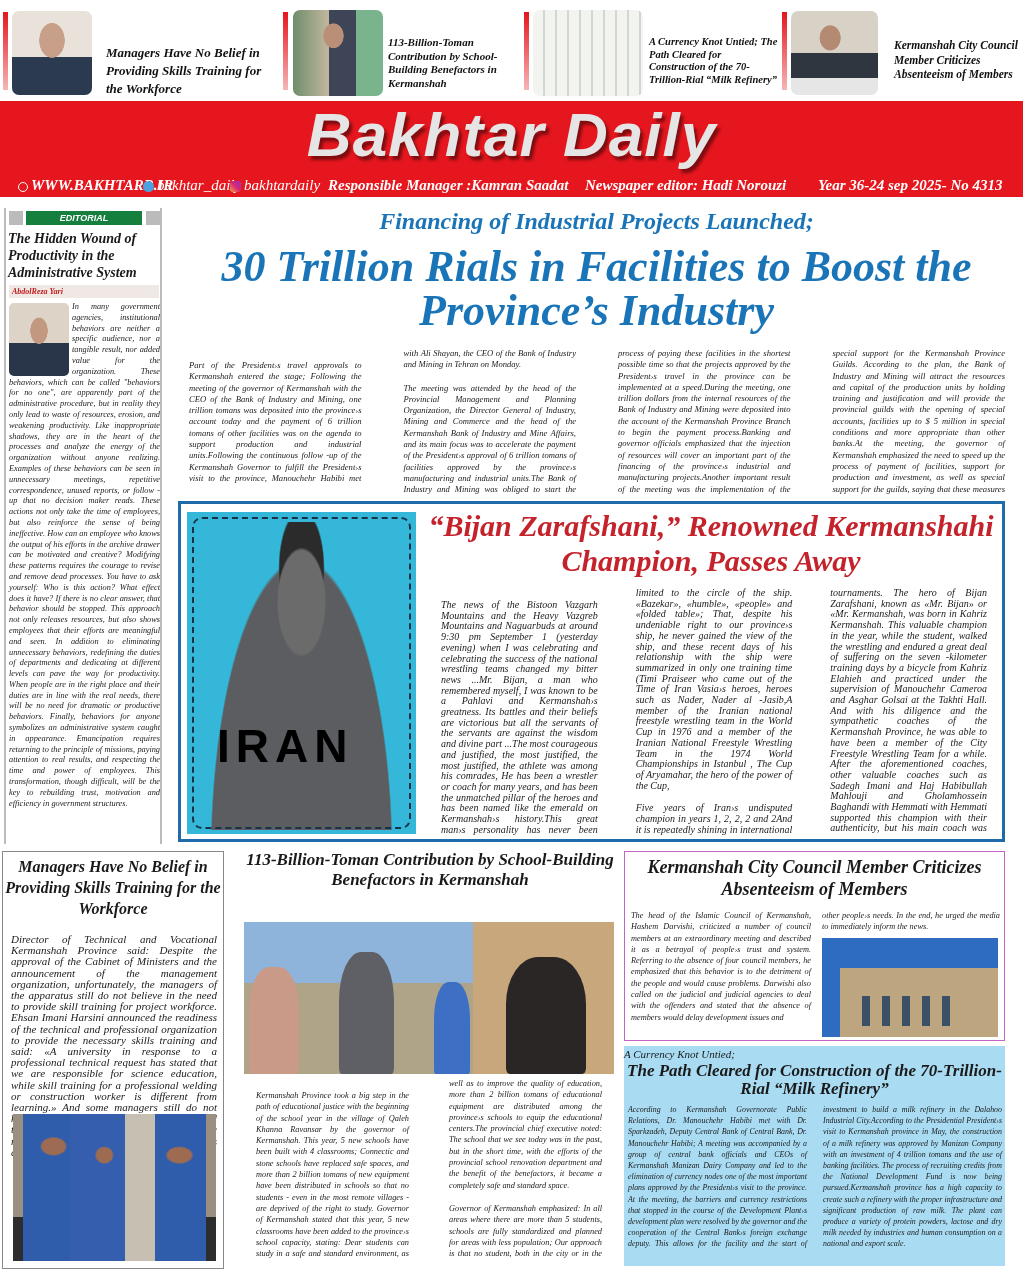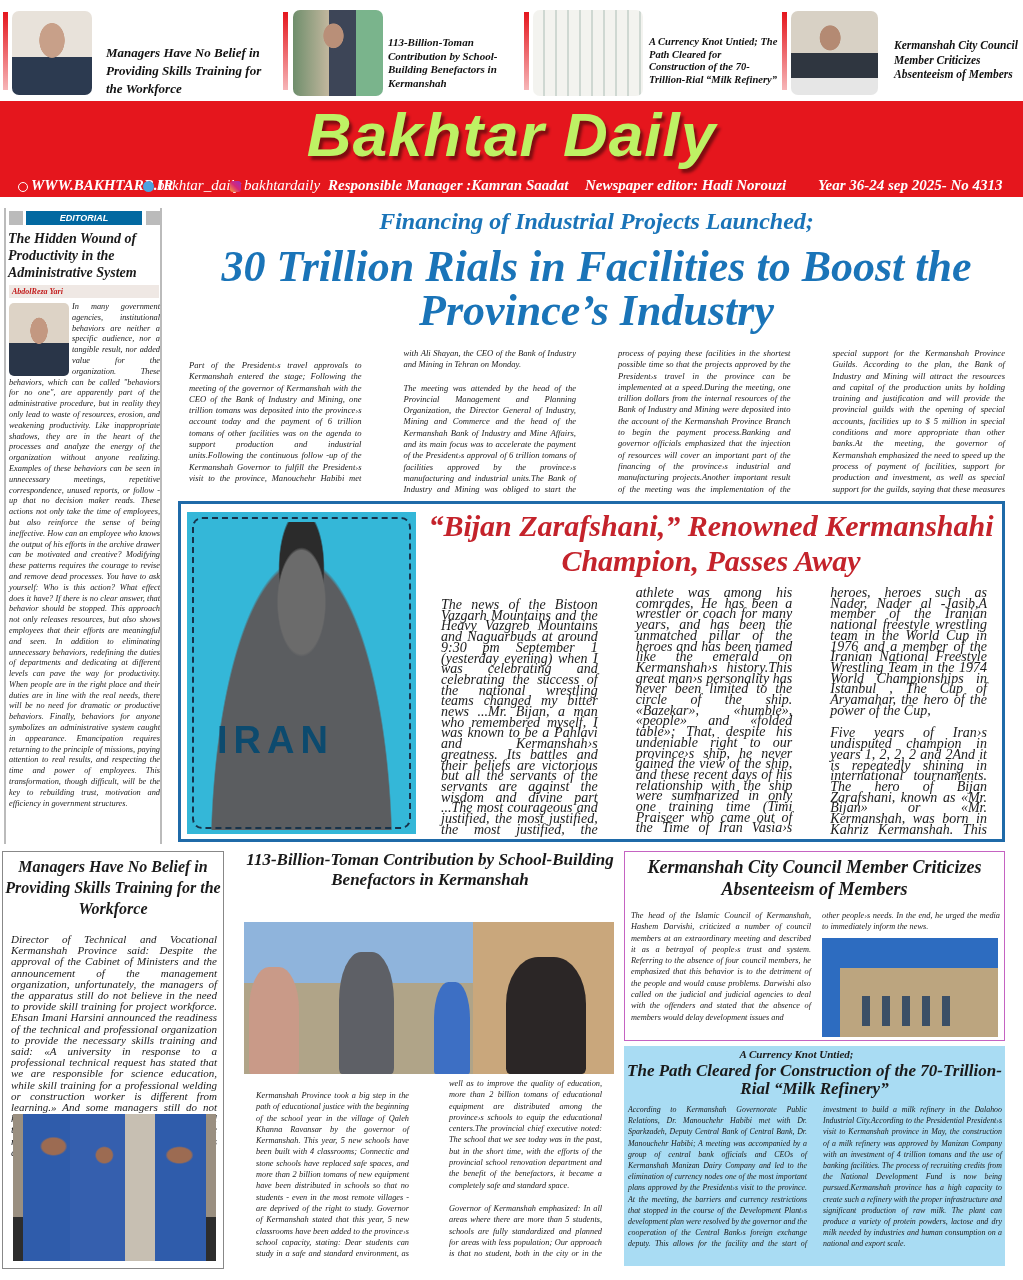--- a/index.html
+++ b/index.html
@@ -15,47 +15,47 @@
 .teaser .photo{position:absolute;left:9px;top:3px;width:80px;height:84px;border-radius:7px;overflow:hidden}
 .teaser .txt{position:absolute;font-size:12.5px;line-height:15px;color:#111}
 
 .ph-man1{background:radial-gradient(ellipse at 50% 35%,#c8a089 0 22%,transparent 23%),linear-gradient(#e8e2da 0 55%,#2c3a50 55%)}
 .ph-man2{background:radial-gradient(ellipse at 45% 30%,#b98f78 0 14%,transparent 15%),linear-gradient(90deg,#6f8e6c,#c2b79e 40%,#3d4557 40% 70%,#7ab48c 70%)}
 .ph-milk{background:repeating-linear-gradient(90deg,#f3f3ef 0 10px,#cfd8d2 10px 12px),#ddd}
 .ph-man3{background:radial-gradient(ellipse at 45% 32%,#b48a73 0 15%,transparent 16%),linear-gradient(#d8d1c5 0 50%,#2f3640 50% 80%,#e6e6e6 80%)}
 
 
 .masthead{position:absolute;left:0;top:101px;width:1023px;height:96px;background:#e5161d}
-.masthead .title{position:absolute;left:0;top:-2px;width:1023px;text-align:center;font-family:"Liberation Sans","DejaVu Sans",sans-serif;font-weight:bold;font-style:italic;font-size:62px;color:#bef264;letter-spacing:1px;text-shadow:3px 4px 3px rgba(0,0,0,.45)}
+.masthead .title{position:absolute;left:0;top:-2px;width:1023px;text-align:center;font-family:"Liberation Sans","DejaVu Sans",sans-serif;font-weight:bold;font-style:italic;font-size:62px;color:#e5e5e5;letter-spacing:1px;text-shadow:3px 4px 3px rgba(0,0,0,.45)}
 .masthead .info{position:absolute;top:76px;font-family:Liberation Serif, serif;font-size:15px;font-weight:bold;font-style:italic;color:#fff;white-space:nowrap}
 .ico{display:inline-block;width:11px;height:11px;border-radius:50%;vertical-align:-2px;margin-right:3px}
 
 
 .editorial{position:absolute;left:4px;top:208px;width:158px;height:636px;border-left:2px solid #bbb;border-right:2px solid #bbb}
-.ed-tag{position:absolute;left:20px;top:3px;width:116px;height:14px;background:#0369a1;color:#fff;font-family:"Liberation Sans","DejaVu Sans",sans-serif;font-size:9px;font-weight:bold;font-style:italic;text-align:center;line-height:14px}
+.ed-tag{position:absolute;left:20px;top:3px;width:116px;height:14px;background:#15803d;color:#fff;font-family:"Liberation Sans","DejaVu Sans",sans-serif;font-size:9px;font-weight:bold;font-style:italic;text-align:center;line-height:14px}
 .ed-grey{position:absolute;top:3px;width:14px;height:14px;background:#bbb}
 .ed-title{position:absolute;left:2px;top:22px;width:152px;font-size:14px;line-height:17px;font-weight:bold;font-style:italic}
 .ed-author{position:absolute;left:3px;top:77px;width:150px;height:13px;background:#efe8e4;font-size:8px;color:#c21b1b;font-weight:bold;font-style:italic;padding-left:3px;line-height:13px}
 .ed-photo{position:absolute;left:3px;top:95px;width:60px;height:73px;border-radius:5px;background:radial-gradient(ellipse at 50% 38%,#c39881 0 20%,transparent 21%),linear-gradient(#ddd3c6 0 55%,#293548 55%)}
 .ed-body{position:absolute;left:3px;top:94px;width:151px;font-size:8.3px;line-height:10.8px;font-style:italic}
 .ed-float{float:left;width:63px;height:75px}
 
 
 .kicker{position:absolute;left:170px;top:208px;width:853px;text-align:center;font-size:24px;font-weight:bold;font-style:italic;color:#1a74b8}
 .headline{position:absolute;left:170px;top:245px;width:853px;text-align:center;font-size:44px;line-height:44px;font-weight:bold;font-style:italic;color:#1a74b8}
 .main-cols{position:absolute;left:177px;top:348px;width:840px;height:148px;column-count:4;column-gap:18px;font-size:8.6px;line-height:11.3px;font-style:italic;text-align:justify}
 
 
 .champ{position:absolute;left:178px;top:501px;width:827px;height:341px;border:3px solid #1f6aa8}
 .champ-photo{position:absolute;left:6px;top:8px;width:229px;height:322px;background:#34b7d8}
 .champ-photo .dash{position:absolute;left:5px;top:5px;right:5px;bottom:5px;border:2px dashed #17324a;border-radius:10px}
 .champ-photo .person{position:absolute;left:12px;top:10px;width:205px;height:308px;background:radial-gradient(ellipse at 50% 26%,#6b6b6b 0 16%,transparent 17%),radial-gradient(ellipse at 50% 15%,#2b2b2b 0 15%,transparent 16%),radial-gradient(ellipse at 50% 110%,#5b5d60 0 62%,transparent 63%)}
-.champ-photo .iran{position:absolute;left:30px;top:207px;width:180px;font-family:"Liberation Sans","DejaVu Sans",sans-serif;font-weight:bold;font-size:38px;color:#0c4a6e;letter-spacing:6px}
+.champ-photo .iran{position:absolute;left:30px;top:207px;width:180px;font-family:"Liberation Sans","DejaVu Sans",sans-serif;font-weight:bold;font-size:46px;color:#000000;letter-spacing:6px}
 .champ-title{position:absolute;left:240px;top:4px;width:580px;text-align:center;font-size:30px;line-height:35px;font-weight:bold;font-style:italic;color:#c4232b}
-.champ-cols{position:absolute;left:248px;top:84px;width:570px;height:250px;column-count:3;column-gap:14px;font-size:14px;line-height:10.7px;font-style:italic;text-align:justify}
+.champ-cols{position:absolute;left:248px;top:84px;width:570px;height:250px;column-count:3;column-gap:14px;font-size:10px;line-height:10.7px;font-style:italic;text-align:justify}
 
 
 .mgr{position:absolute;left:2px;top:851px;width:222px;height:418px;border:1.5px solid #888}
 .mgr-title{position:absolute;left:2px;top:4px;width:216px;text-align:center;font-size:16px;line-height:21px;font-weight:bold;font-style:italic}
 .mgr-body{position:absolute;left:8px;top:82px;width:206px;font-size:11px;line-height:11.2px;font-style:italic;text-align:justify}
 .mgr-photo{position:absolute;left:10px;top:262px;width:203px;height:147px;background:radial-gradient(ellipse at 20% 22%,#9c6b52 0 5%,transparent 6%),radial-gradient(ellipse at 45% 28%,#9c6b52 0 5%,transparent 6%),radial-gradient(ellipse at 82% 28%,#9c6b52 0 5%,transparent 6%),linear-gradient(90deg,transparent 5%,#2f5cab 5% 28%,#355fae 28% 55%,#c7bfb2 55% 70%,#2f5cab 70% 95%,transparent 95%),linear-gradient(#9a8f80 0 70%,#2d2d2d 70%)}
 
 
 .school-title{position:absolute;left:240px;top:850px;width:380px;text-align:center;font-size:17px;line-height:20px;font-weight:bold;font-style:italic}
 .school-photo{position:absolute;left:244px;top:922px;width:370px;height:152px;background:linear-gradient(90deg,transparent 0 62%,#c9a77c 62%),linear-gradient(#8fb4dc 0 40%,#b0a488 40%)}
@@ -65,21 +65,21 @@
 
 .council{position:absolute;left:624px;top:851px;width:381px;height:190px;border:1.5px solid #c563c2}
 .council-title{position:absolute;left:2px;top:4px;width:375px;text-align:center;font-size:18px;line-height:22px;font-weight:bold;font-style:italic}
 .council-left{position:absolute;left:6px;top:58px;width:180px;font-size:8.3px;line-height:11.3px;font-style:italic;text-align:justify}
 .council-right{position:absolute;left:197px;top:58px;width:178px;font-size:8.3px;line-height:11.3px;font-style:italic;text-align:justify}
 .council-photo{position:absolute;left:197px;top:86px;width:176px;height:99px;background:linear-gradient(#2d6cc0 0 30%,transparent 30%),linear-gradient(90deg,#2d6cc0 0 10%,#bca57f 10% 100%)}
 .council-photo .win{position:absolute;top:58px;width:8px;height:30px;background:#3b4f66}
 
 
 .milk{position:absolute;left:624px;top:1046px;width:381px;height:220px;background:#a9dcf3}
-.milk-kicker{position:absolute;left:0;top:2px;width:345px;text-align:center;font-size:11px;font-weight:bold;font-style:italic}
+.milk-kicker{position:absolute;left:0;top:2px;width:345px;font-size:11px;font-weight:normal;font-style:italic}
 .milk-title{position:absolute;left:0;top:16px;width:381px;text-align:center;font-size:17px;line-height:18px;font-weight:bold;font-style:italic}
 .milk-cols{position:absolute;left:4px;top:58px;width:374px;height:160px;column-count:2;column-gap:16px;font-size:7.9px;line-height:11.2px;font-style:italic;text-align:justify}
 p{margin:12px}
 </style>
 </head>
 <body>
 
 <div class="teaser" style="left:3px;width:270px">
   <div class="bar"></div>
   <div class="photo ph-man1"></div>

